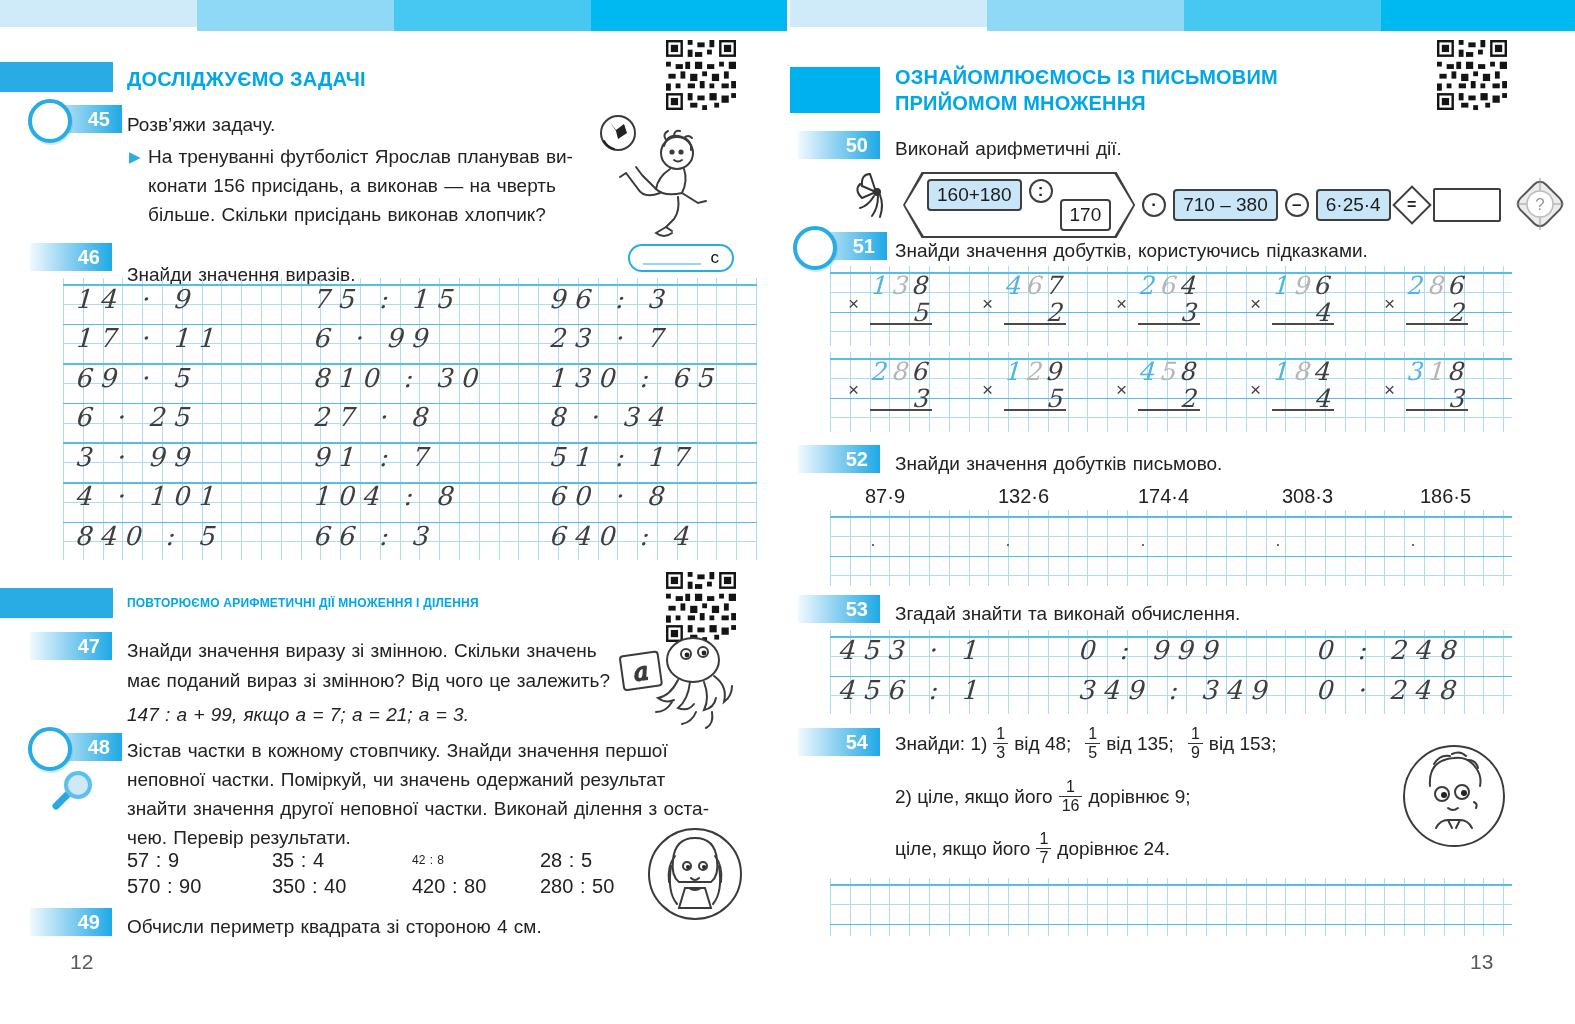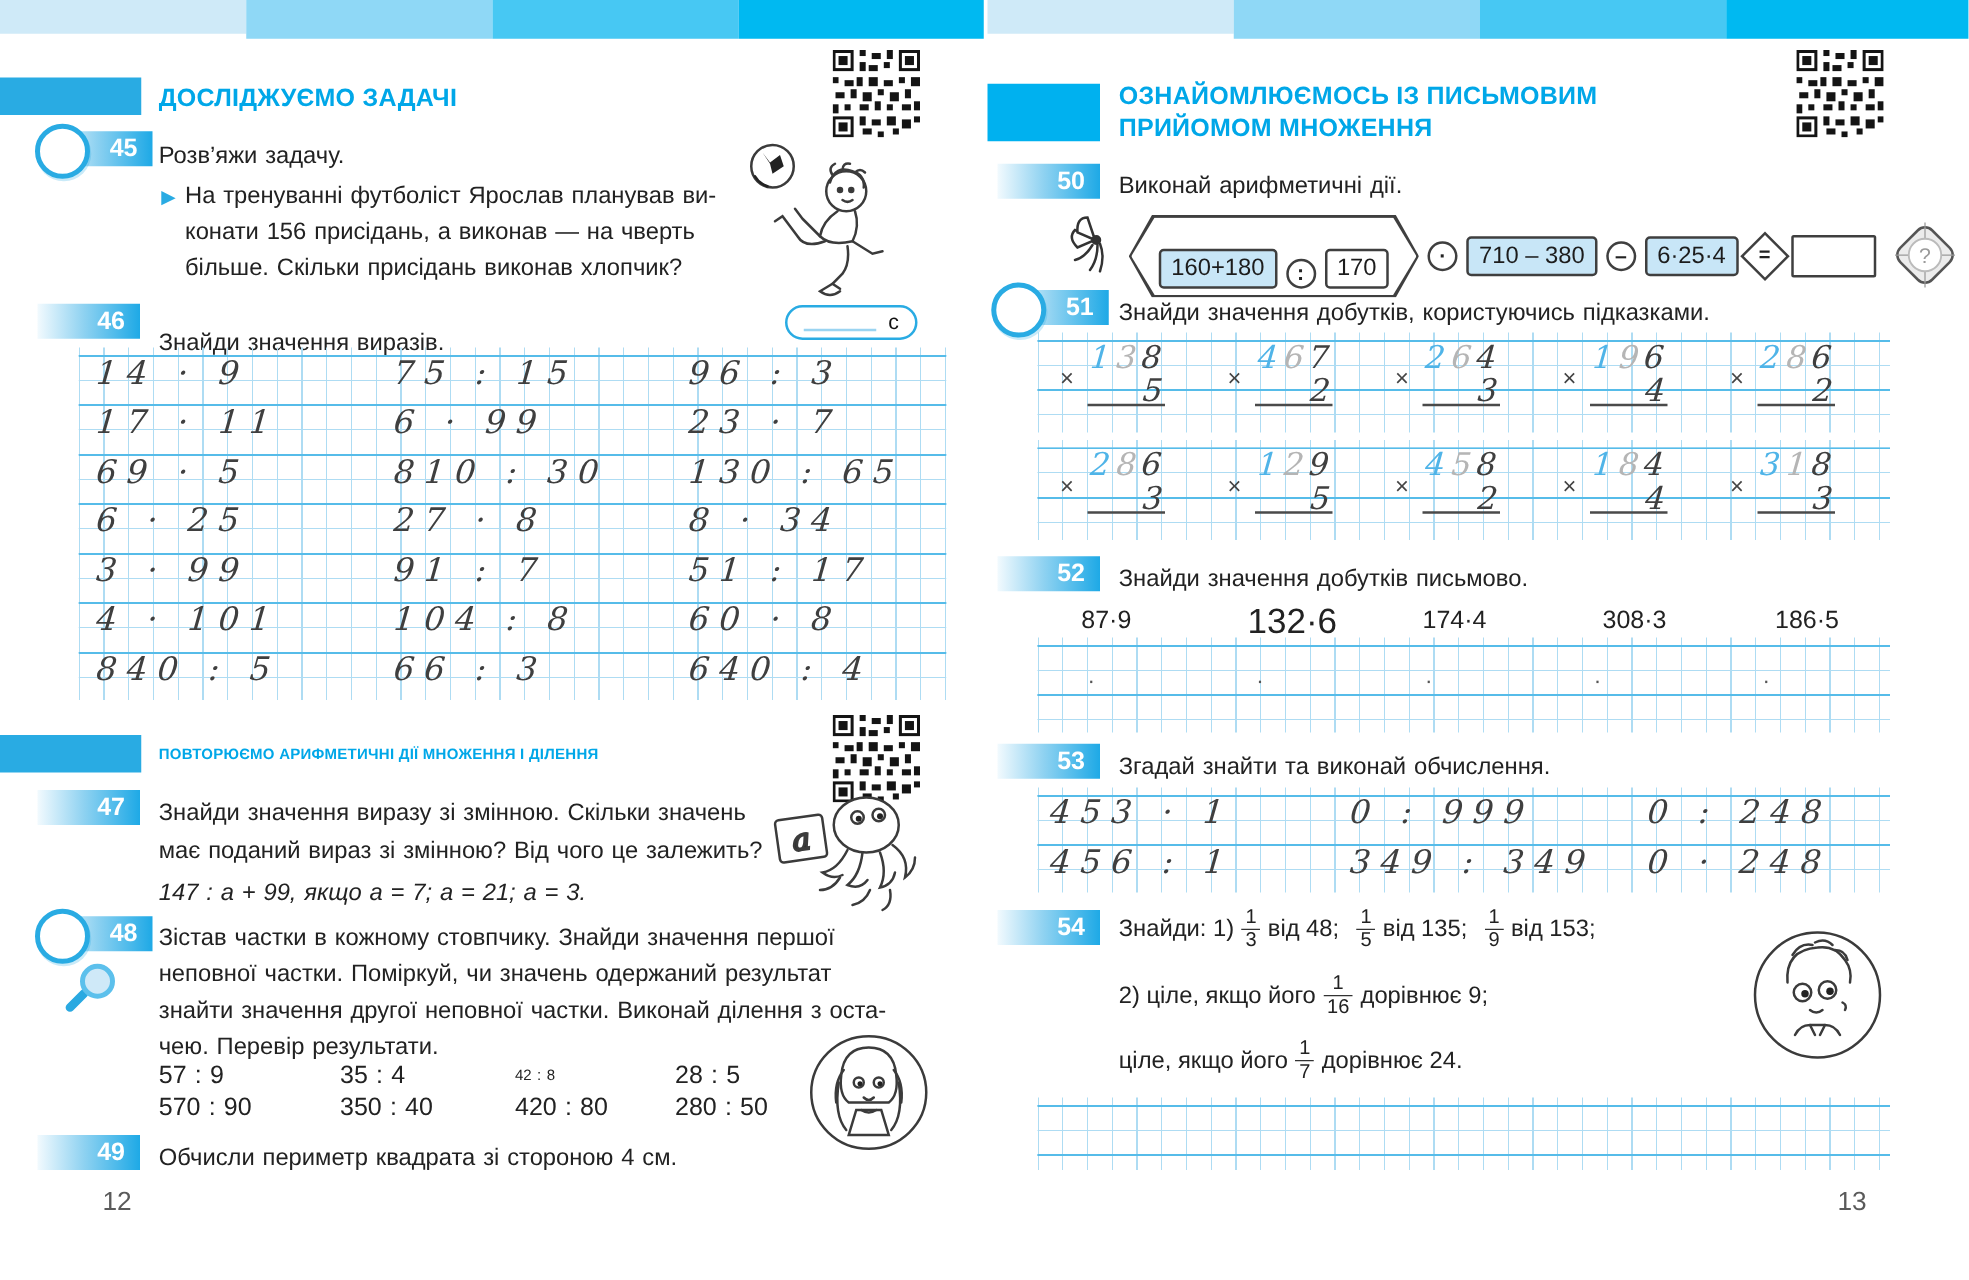--- a/index.html
+++ b/index.html
@@ -44,21 +44,21 @@
   .mult .d { display:inline-block; width:20.5px; text-align:center;
              font-family:"DejaVu Serif",serif; font-style:italic; font-size:25px;
              color:#3f3f3f; transform:skewX(-5deg); }
   .mult .d.hb { color:#4fb4e8; } .mult .d.hg { color:#b5b5b5; }
 
   
   .chain { position:absolute; display:flex; align-items:center; gap:7px; }
   .hex { clip-path:polygon(0 50%,8% 0,92% 0,100% 50%,92% 100%,8% 100%);
          background:#3f3f3f; padding:2px; }
   .hex-in { clip-path:polygon(0 50%,8.2% 0,91.8% 0,100% 50%,91.8% 100%,8.2% 100%);
-            background:#fff; display:flex; align-items:flex-end; gap:7px; padding:5px 22px; }
+            background:#fff; display:flex; align-items:flex-start; gap:7px; padding:5px 22px; }
   .cbox { border:2px solid #3f3f3f; border-radius:4px; background:#c8e6f7;
           font-size:19px; padding:3px 8px; white-space:nowrap; color:#1c1c1c; }
   .cbox.white { background:#fff;margin-top:20px; }
   .cop { width:24px; height:24px; border:2px solid #3f3f3f; border-radius:50%;
          display:flex; align-items:center; justify-content:center; flex:0 0 auto;
          font-size:17px; font-weight:bold; background:#fff; }
   .cdia { width:28px; height:28px; border:2px solid #3f3f3f; transform:rotate(45deg);
           display:flex; align-items:center; justify-content:center; flex:0 0 auto; background:#fff; }
   .cdia span { transform:rotate(-45deg); font-weight:bold; font-size:16px; }
   .cres { width:68px; height:34px; border:2.5px solid #3f3f3f; background:#fff; border-radius:2px; }
@@ -269,21 +269,21 @@
         <circle cx="59" cy="41" r="2" fill="#222" stroke="none"></circle>
       <path d="M46 52 q4 4 8 0" fill="none"></path>
       <path d="M40 62 l20 0 l6 20 l-32 0 z"></path>
       <path d="M44 62 q6 4 12 0" fill="none"></path>
     </g>
   </svg>
 
   <div class="badge" style="left:30px;top:908px">49</div>
   <div class="body-txt" style="left:127px;top:912px">Обчисли периметр квадрата зі стороною 4 см.</div>
 
-  <div class="pagenum" style="left:82px;top:950px">12</div>
+  <div class="pagenum" style="left:70px;top:950px">12</div>
 
   <div class="secbar" style="left:790px;top:67px;width:90px;height:46px;background:#00b1ef"></div>
   <div class="sectitle" style="left:895px;top:66px">ОЗНАЙОМЛЮЄМОСЬ ІЗ ПИСЬМОВИМ</div>
   <div class="sectitle" style="left:895px;top:92px">ПРИЙОМОМ МНОЖЕННЯ</div>
   <svg class="ill" style="left:1437px;top:40px" width="70" height="70">
       <use href="#qr"></use>
     </svg>
 
   <div class="badge" style="left:798px;top:131px">50</div>
   <div class="body-txt" style="left:895px;top:134px">Виконай арифметичні дії.</div>
@@ -379,21 +379,21 @@
     <div class="mult" style="left:554px">
       <span class="xsign">×</span>
       <div class="r1"><span class="d hb">3</span><span class="d hg">1</span><span class="d">8</span></div>
       <div class="r2"><span class="d">3</span></div>
     </div>
   </div>
 
   <div class="badge" style="left:798px;top:445px">52</div>
   <div class="body-txt" style="left:895px;top:449px">Знайди значення добутків письмово.</div>
   <div class="body-txt" style="left:865px;top:482px;font-size:20px">87·9</div>
-  <div class="body-txt" style="left:998px;top:482px;font-size:28px">132·6</div>
+  <div class="body-txt" style="left:998px;top:482px;font-size:20px">132·6</div>
   <div class="body-txt" style="left:1138px;top:482px;font-size:20px">174·4</div>
   <div class="body-txt" style="left:1282px;top:482px;font-size:20px">308·3</div>
   <div class="body-txt" style="left:1420px;top:482px;font-size:20px">186·5</div>
 
   <div class="gridv" style="left:830px;top:510px;width:682px;height:76px">
     <div class="gridh"></div>
     <span style="position:absolute;left:40px;top:24px;color:#555;font-size:18px">·</span>
     <span style="position:absolute;left:175px;top:24px;color:#555;font-size:18px">·</span>
     <span style="position:absolute;left:310px;top:24px;color:#555;font-size:18px">·</span>
     <span style="position:absolute;left:445px;top:24px;color:#555;font-size:18px">·</span>

